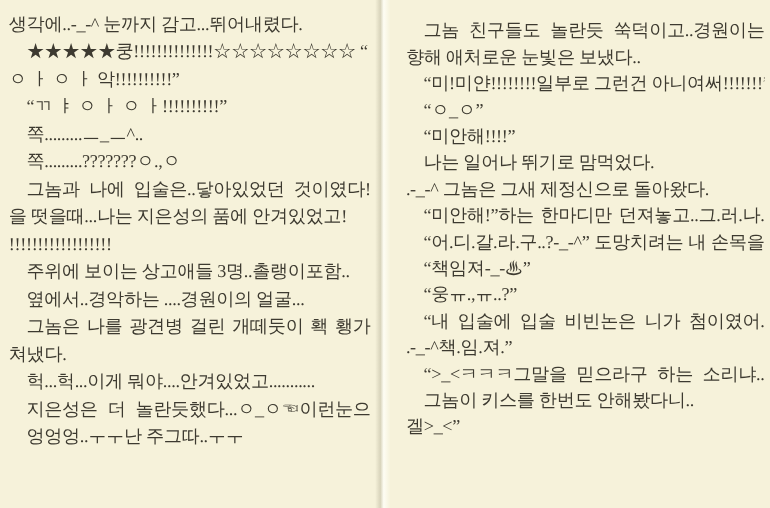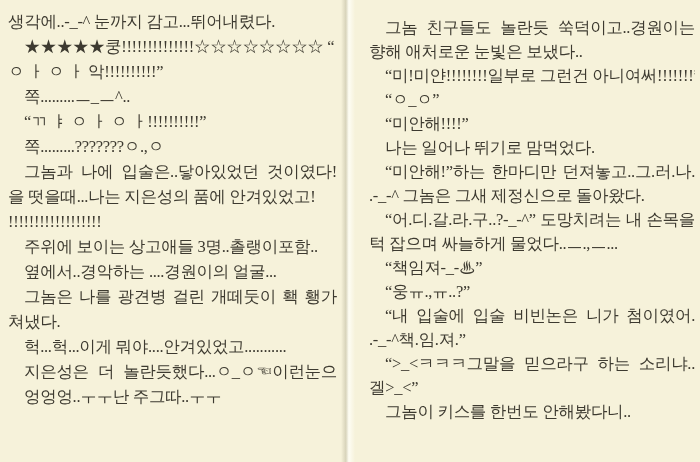--- a/index.html
+++ b/index.html
@@ -49,47 +49,46 @@
   }
 </style>
 </head>
 <body>
 
 <div class="page">
   <div class="col col-left">
       <div class="line">생각에..-_-^ 눈까지 감고...뛰어내렸다.</div>
       <div class="line indent">★★★★★쿵!!!!!!!!!!!!!!☆☆☆☆☆☆☆☆ “</div>
       <div class="line">ㅇ ㅏ ㅇ ㅏ 악!!!!!!!!!!”</div>
+      <div class="line indent">“ㄲ ㅑ ㅇ ㅏ ㅇ ㅏ!!!!!!!!!!”</div>
       <div class="line indent">쪽.........ㅡ_ㅡ^..</div>
-      <div class="line indent">“ㄲ ㅑ ㅇ ㅏ ㅇ ㅏ!!!!!!!!!!”</div>
       <div class="line indent">쪽.........???????ㅇ.,ㅇ</div>
       <div class="line indent fill">그놈과 나에 입술은..닿아있었던 것이였다!</div>
       <div class="line">을 떳을때...나는 지은성의 품에 안겨있었고!</div>
       <div class="line">!!!!!!!!!!!!!!!!!!</div>
       <div class="line indent">주위에 보이는 상고애들 3명..촐랭이포함..</div>
       <div class="line indent">옆에서..경악하는 ....경원이의 얼굴...</div>
       <div class="line indent fill">그놈은 나를 광견병 걸린 개떼둣이 홱 횅가래</div>
       <div class="line">쳐냈다.</div>
       <div class="line indent">헉...헉...이게 뭐야....안겨있었고...........</div>
       <div class="line indent fill">지은성은 더 놀란듯했다...ㅇ_ㅇ☜이런눈으로</div>
       <div class="line indent">엉엉엉..ㅜㅜ난 주그따..ㅜㅜ</div>
     </div>
   <div class="divider"></div>
   <div class="col col-right">
       <div class="line indent fill">그놈 친구들도 놀란듯 쑥덕이고..경원이는 날</div>
       <div class="line">향해 애처로운 눈빛은 보냈다..</div>
       <div class="line indent">“미!미얀!!!!!!!!일부로 그런건 아니여써!!!!!!!”</div>
       <div class="line indent">“ㅇ_ㅇ”</div>
       <div class="line indent">“미안해!!!!”</div>
       <div class="line indent">나는 일어나 뛰기로 맘먹었다.</div>
+      <div class="line">.-_-^ 그놈은 그새 제정신으로 돌아왔다.</div>
       <div class="line indent fill">“미안해!”하는 한마디만 던져놓고..그.러.나.</div>
-      <div class="line">.-_-^ 그놈은 그새 제정신으로 돌아왔다.</div>
       <div class="line indent fill">“어.디.갈.라.구..?-_-^” 도망치려는 내 손목을</div>
-      <div class="line">턱 잡으며 싸늘하게 물었다..ㅡ.,ㅡ...</div>
       <div class="line indent">“책임져-_-♨”</div>
       <div class="line indent">“웅ㅠ.,ㅠ..?”</div>
       <div class="line indent fill">“내 입술에 입술 비빈논은 니가 첨이였어.</div>
       <div class="line">.-_-^책.임.져.”</div>
       <div class="line indent fill">“&gt;_&lt;ㅋㅋㅋ그말을 믿으라구 하는 소리냐..겔겔</div>
+      <div class="line indent">그놈이 키스를 한번도 안해봤다니..</div>
       <div class="line">겔&gt;_&lt;”</div>
-      <div class="line indent">그놈이 키스를 한번도 안해봤다니..</div>
     </div>
 </div>
 
 </body></html>

